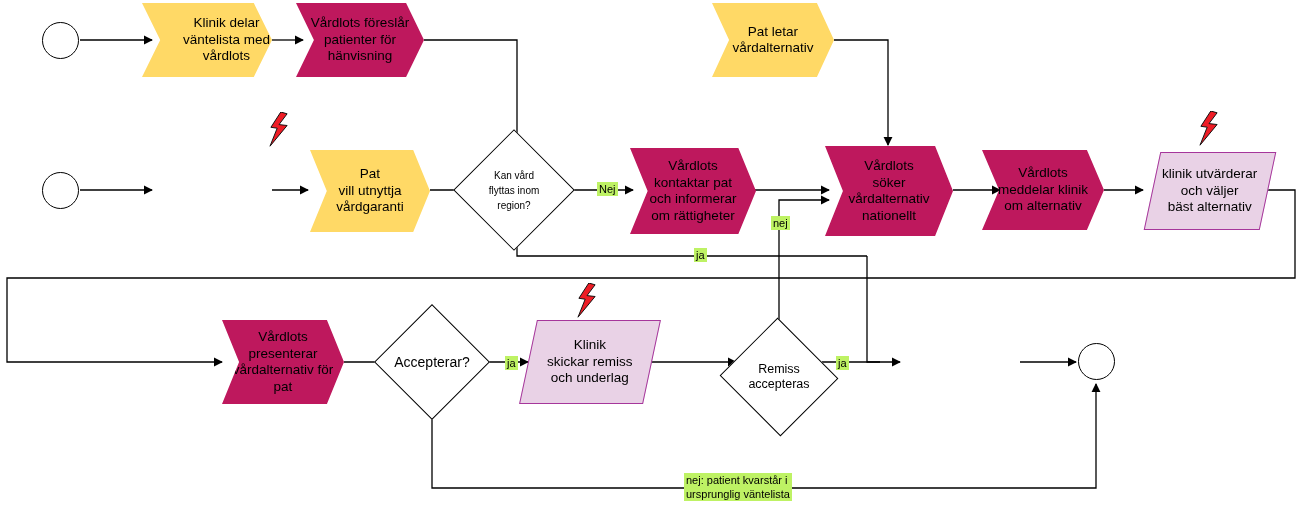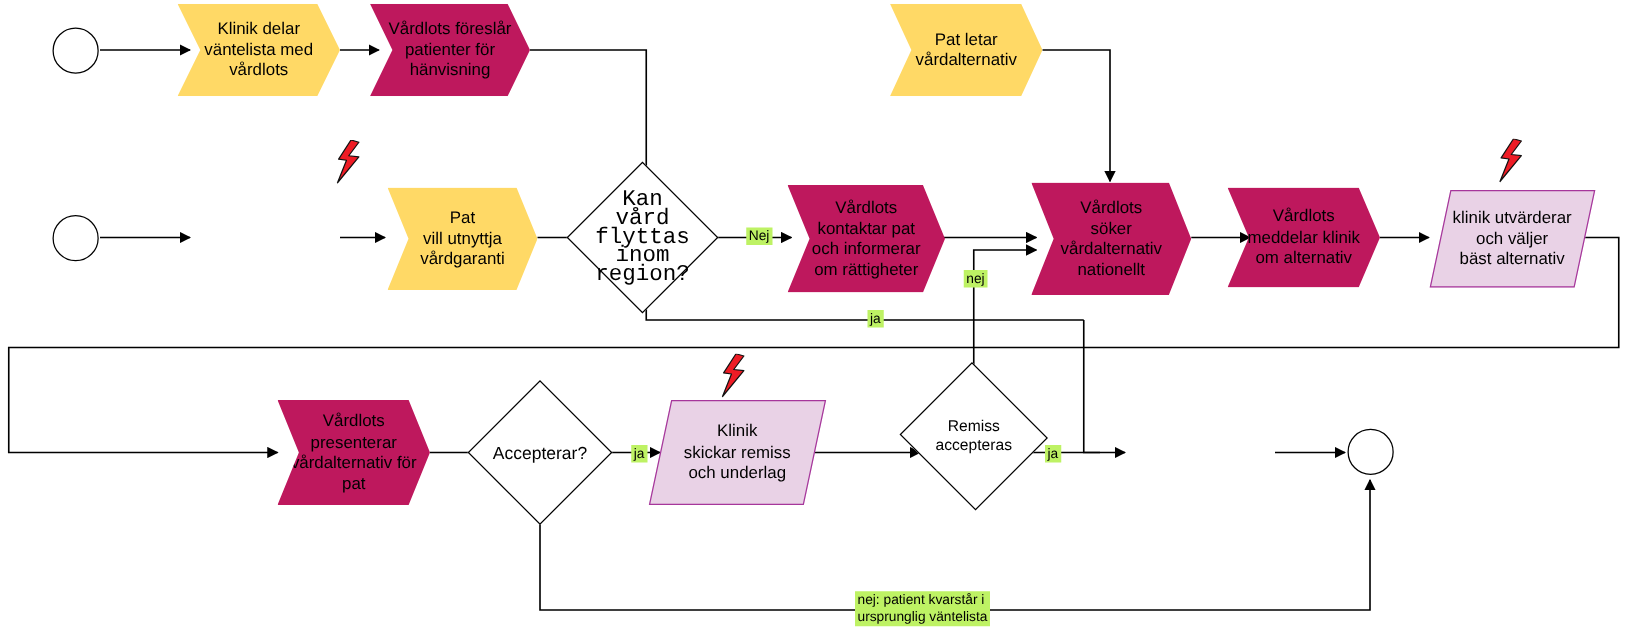--- a/index.html
+++ b/index.html
@@ -153,21 +153,21 @@
 
       <path d="M 1020 362 L 1076 362" marker-end="url(#arw)"></path>
 
       <path d="M 432 404 L 432 488 L 1096 488 L 1096 384" marker-end="url(#arw)"></path>
 
     </g>
   </svg>
 
   <div class="node circle" style="left:42px; top:22px; width:37px; height:37px;"></div>
 
-  <div class="node chev chev-yellow" style="left:142px; top:3px; width:130px; height:74px;">
+  <div class="node chev chev-yellow" style="left:142px; top:3px; width:130px; height:74px;justify-content:flex-end;">
     <span class="label">Klinik delar
 väntelista med
 vårdlots</span>
   </div>
 
   <div class="node chev chev-green" style="left:296px; top:3px; width:128px; height:74px;">
     <span class="label">Vårdlots föreslår
 patienter för
 hänvisning</span>
   </div>
@@ -181,21 +181,21 @@
 
 
   <div class="node chev chev-yellow" style="left:310px; top:150px; width:120px; height:82px;">
     <span class="label">Pat
 vill utnyttja
 vårdgaranti</span>
   </div>
 
   <div class="node diamond" style="left:471px; top:147px; width:86px; height:86px;">
     <div class="dshape"></div>
-    <span class="label" style="font-size:18px; line-height:15px;font-family:Liberation Mono, monospace;">Kan vård
+    <span class="label" style="font-size:10px; line-height:15px;">Kan vård
 flyttas inom
 region?</span>
   </div>
 
   <div class="node chev chev-green" style="left:630px; top:148px; width:126px; height:86px;">
     <span class="label">Vårdlots
 kontaktar pat
 och informerar
 om rättigheter</span>
   </div>
@@ -230,21 +230,21 @@
     <div class="dshape"></div>
     <span class="label" style="font-size:14px;">Accepterar?</span>
   </div>
 
   <div class="node para" style="left:528px; top:320px; width:124px; height:84px;">
     <span class="label">Klinik
 skickar remiss
 och underlag</span>
   </div>
 
-  <div class="node diamond" style="left:736px; top:308px; width:86px; height:82px;">
+  <div class="node diamond" style="left:736px; top:336px; width:86px; height:82px;">
     <div class="dshape"></div>
     <span class="label" style="font-size:12.5px; line-height:15px;">Remiss
 accepteras</span>
   </div>
 
 
   <div class="node circle" style="left:1078px; top:343px; width:37px; height:37px;"></div>
 
   <div class="edge-label" style="left:597px; top:182px;">Nej</div>
 

